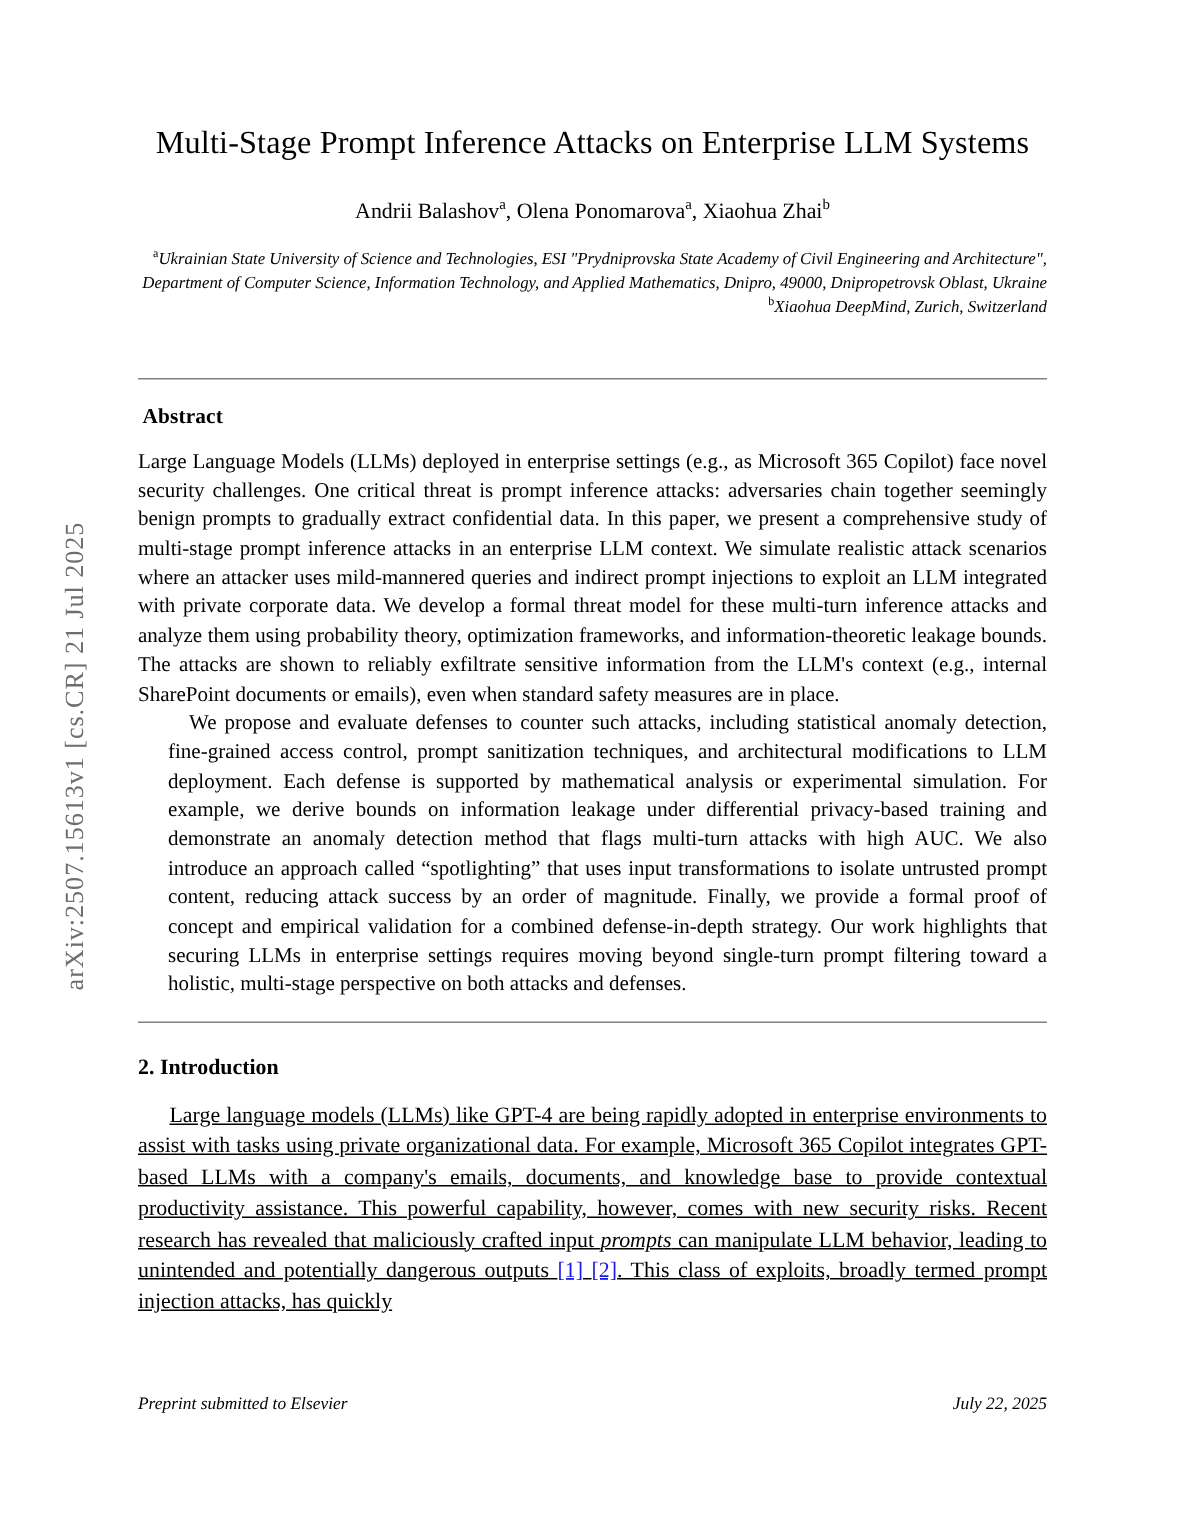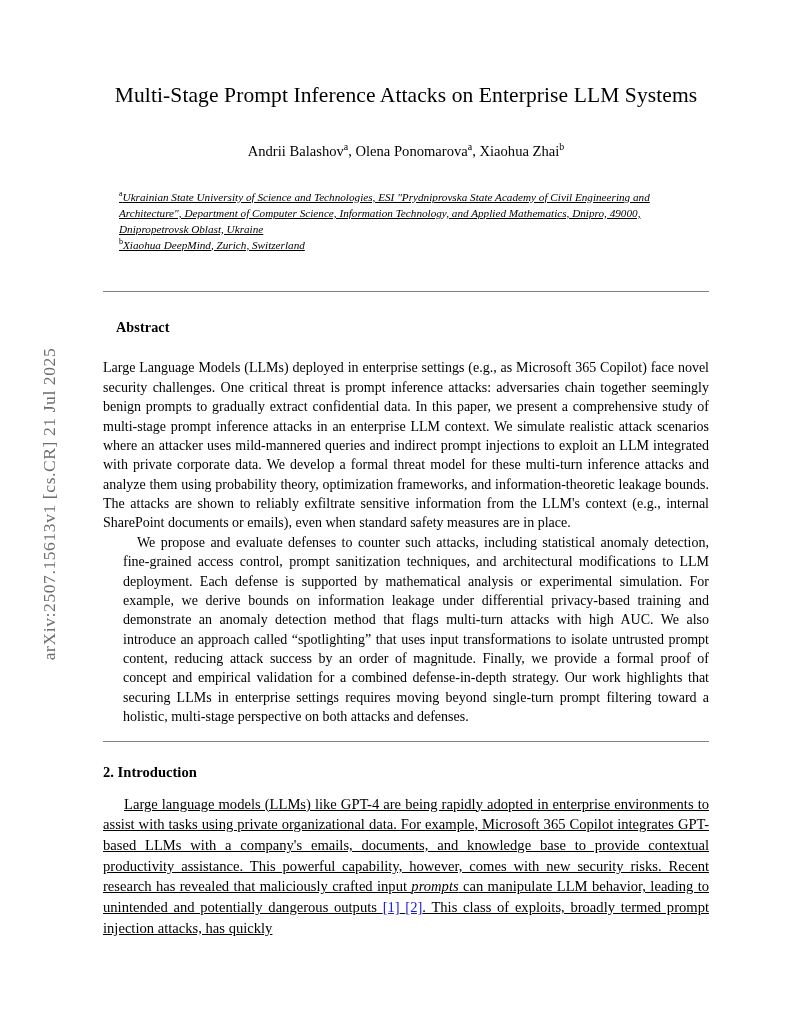--- a/index.html
+++ b/index.html
@@ -30,57 +30,56 @@
     letter-spacing: 0.6px;
     color: #6e6e6e;
     text-align: center;
     white-space: nowrap;
     line-height: 30px;
   }
 
   
   .page {
     position: absolute;
-    left: 103px;
+    left: 92px;
     top: 0;
     width: 606px;
     height: 1024px;
   }
 
   .title {
     margin: 0;
     padding-top: 82px;
     font-size: 21.5px;
     font-weight: normal;
     text-align: center;
     letter-spacing: 0.1px;
     line-height: 1.25;
   }
 
   .authors {
-    margin: 12px;
+    margin: 2px;
     padding-top: 21px;
     font-size: 14.6px;
     text-align: center;
     line-height: 1.3;
   }
   .authors sup {
     font-size: 0.68em;
     vertical-align: super;
     line-height: 0;
   }
 
   .affil {
-    margin: 16px;
+    margin: 0;
     padding-top: 13px;
     font-size: 11.2px;
     font-style: italic;
-    text-align: left;
+    text-align: right;
     line-height: 1.42;
-    text-decoration: underline;
   }
   .affil sup {
     font-size: 0.72em;
     vertical-align: super;
     font-style: normal;
     line-height: 0;
   }
   .affil .line-b {
     display: block;
     padding-top: 0px;
@@ -89,21 +88,21 @@
   .rule {
     border: 0;
     border-top: 1px solid #808080;
     margin: 0;
     width: 100%;
   }
   .rule-abstract-top { margin-top: 38px; }
   .rule-abstract-bot { margin-top: 14px; }
 
   .abstract-head {
-    margin: 13px;
+    margin: 3px;
     padding-top: 14px;
     font-size: 14.2px;
     font-weight: bold;
     letter-spacing: 0.1px;
   }
 
   .abstract-body p {
     margin: 0;
     padding-top: 9px;
     font-size: 14.0px;
@@ -176,14 +175,18 @@
   </div>
 
   <hr class="rule rule-abstract-bot">
 
   <h2 class="section-head">2. Introduction</h2>
 
   <div class="intro">
     <p><span>Large language models (LLMs) like GPT-4 are being rapidly adopted in enterprise environments to assist with tasks using private organizational data. For example, Microsoft 365 Copilot integrates GPT-based LLMs with a company's emails, documents, and knowledge base to provide contextual productivity assistance. This powerful capability, however, comes with new security risks. Recent research has revealed that maliciously crafted input </span><em>prompts</em><span> can manipulate LLM behavior, leading to unintended and potentially dangerous outputs </span><a class="cite" href="#">[1]</a><span> </span><a class="cite" href="#">[2]</a><span>. This class of exploits, broadly termed prompt injection attacks, has quickly</span></p>
   </div>
 
+  <div class="footer">
+    <span>Preprint submitted to Elsevier</span>
+    <span>July 22, 2025</span>
+  </div>
 
 </div>
 
 </body></html>

